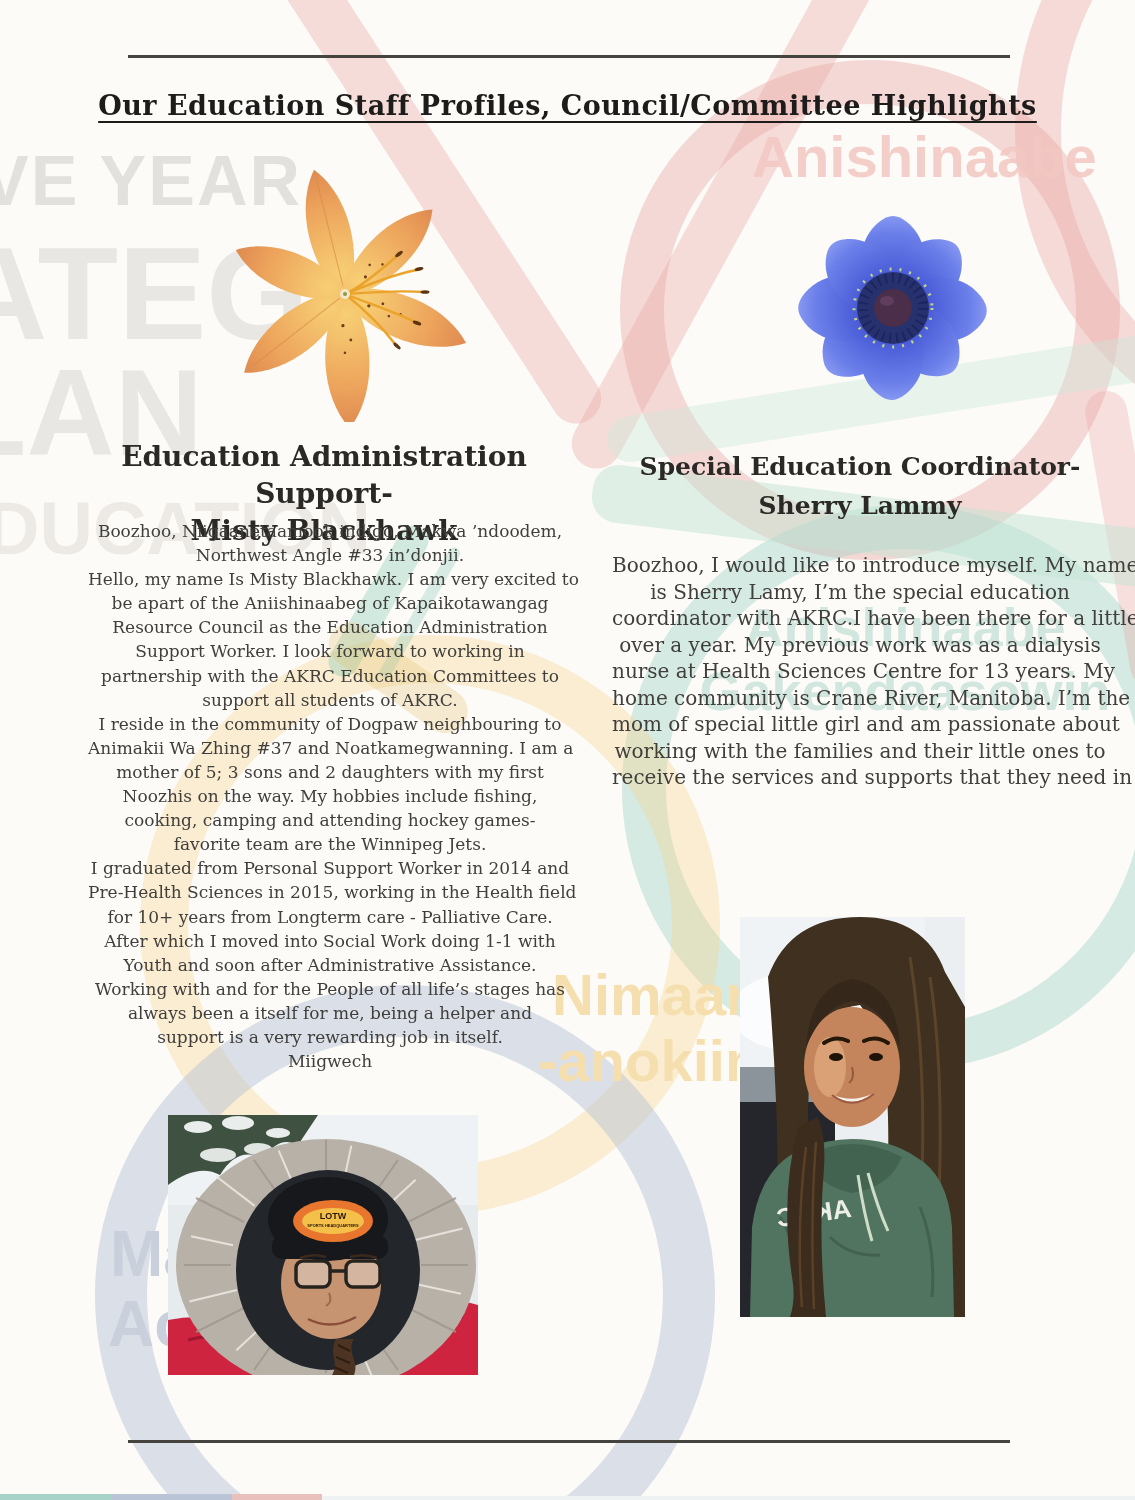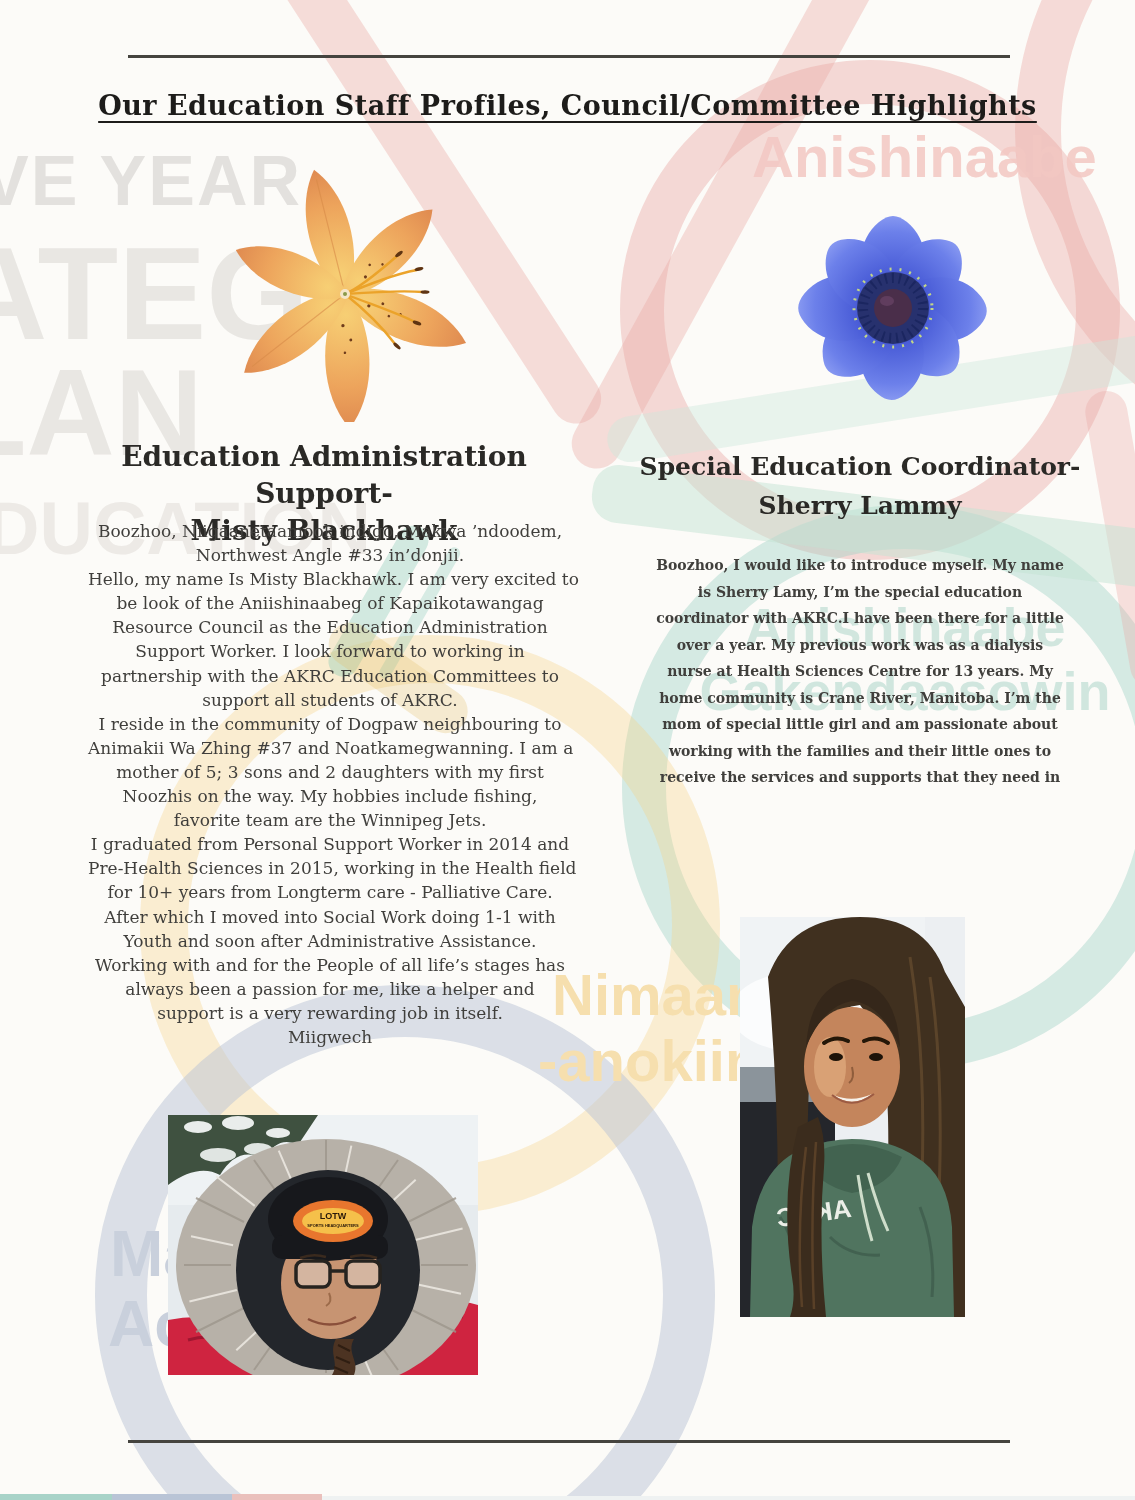--- a/index.html
+++ b/index.html
@@ -21,21 +21,21 @@
   .title {
     position:absolute; left:0; top:90px; width:1135px; text-align:center;
     font-size:27px; font-weight:700; color:#1d1c1a; letter-spacing:.5px;
   }
   .title span { text-decoration:underline; text-decoration-thickness:2px; text-underline-offset:6px; }
   .role-heading { position:absolute; text-align:center; font-weight:700; color:#2a2926; }
   .rh-left  { left:84px;  width:480px; top:438px; font-size:28px; line-height:37px; }
   .rh-right { left:615px; width:490px; top:447px; font-size:25px; line-height:39px; }
   .body-block { position:absolute; text-align:center; color:#403f3c; }
   .bb-left  { left:88px;  width:484px; top:519px; font-size:17px; line-height:24.1px; }
-  .bb-right { left:612px; width:496px; top:552px; font-size:14px; line-height:26.5px;font-weight:bold; }
+  .bb-right { left:612px; width:496px; top:552px; font-size:20px; line-height:26.5px; }
   .ln { white-space:nowrap; }
   .flower { position:absolute; }
   .photo  { position:absolute; }
 </style>
 </head>
 <body>
 
 <div class="page">
 
   <div class="wm-layer">
@@ -181,37 +181,38 @@
   </svg>
 
   <div class="role-heading rh-left">
     <div>Education Administration Support-</div>
     <div>Misty Blackhawk</div>
   </div>
   <div class="body-block bb-left">
     <div class="ln">Boozhoo, Niigaanetaamook indigo, Makwa ’ndoodem,</div>
     <div class="ln">Northwest Angle #33 in’donjii.</div>
     <div class="ln">Hello, my name Is Misty Blackhawk. I am very excited to</div>
-    <div class="ln">be look of the Aniishinaabeg of Kapaikotawangag</div>
+    <div class="ln">be apart of the Aniishinaabeg of Kapaikotawangag</div>
     <div class="ln">Resource Council as the Education Administration</div>
     <div class="ln">Support Worker. I look forward to working in</div>
     <div class="ln">partnership with the AKRC Education Committees to</div>
     <div class="ln">support all students of AKRC.</div>
     <div class="ln">I reside in the community of Dogpaw neighbouring to</div>
     <div class="ln">Animakii Wa Zhing #37 and Noatkamegwanning. I am a</div>
     <div class="ln">mother of 5; 3 sons and 2 daughters with my first</div>
     <div class="ln">Noozhis on the way. My hobbies include fishing,</div>
+    <div class="ln">cooking, camping and attending hockey games-</div>
     <div class="ln">favorite team are the Winnipeg Jets.</div>
     <div class="ln">I graduated from Personal Support Worker in 2014 and</div>
     <div class="ln">Pre-Health Sciences in 2015, working in the Health field</div>
     <div class="ln">for 10+ years from Longterm care - Palliative Care.</div>
     <div class="ln">After which I moved into Social Work doing 1-1 with</div>
     <div class="ln">Youth and soon after Administrative Assistance.</div>
     <div class="ln">Working with and for the People of all life’s stages has</div>
-    <div class="ln">always been a passion for me, like a helper and</div>
+    <div class="ln">always been a itself for me, being a helper and</div>
     <div class="ln">support is a very rewarding job in itself.</div>
     <div class="ln">Miigwech</div>
   </div>
 
   <svg class="photo" style="left:168px;top:1115px;" width="310" height="260" viewBox="0 0 310 260">
     <rect width="310" height="260" fill="#e6ebee"></rect>
     <rect width="310" height="90" fill="#eef2f4"></rect>
     <g>
       <path d="M0,0 L150,0 L130,30 Q110,20 96,44 Q70,30 52,60 Q30,48 0,70 Z" fill="#3f5140"></path>
       <ellipse cx="30" cy="12" rx="14" ry="6" fill="#f2f5f4" opacity=".95"></ellipse>

